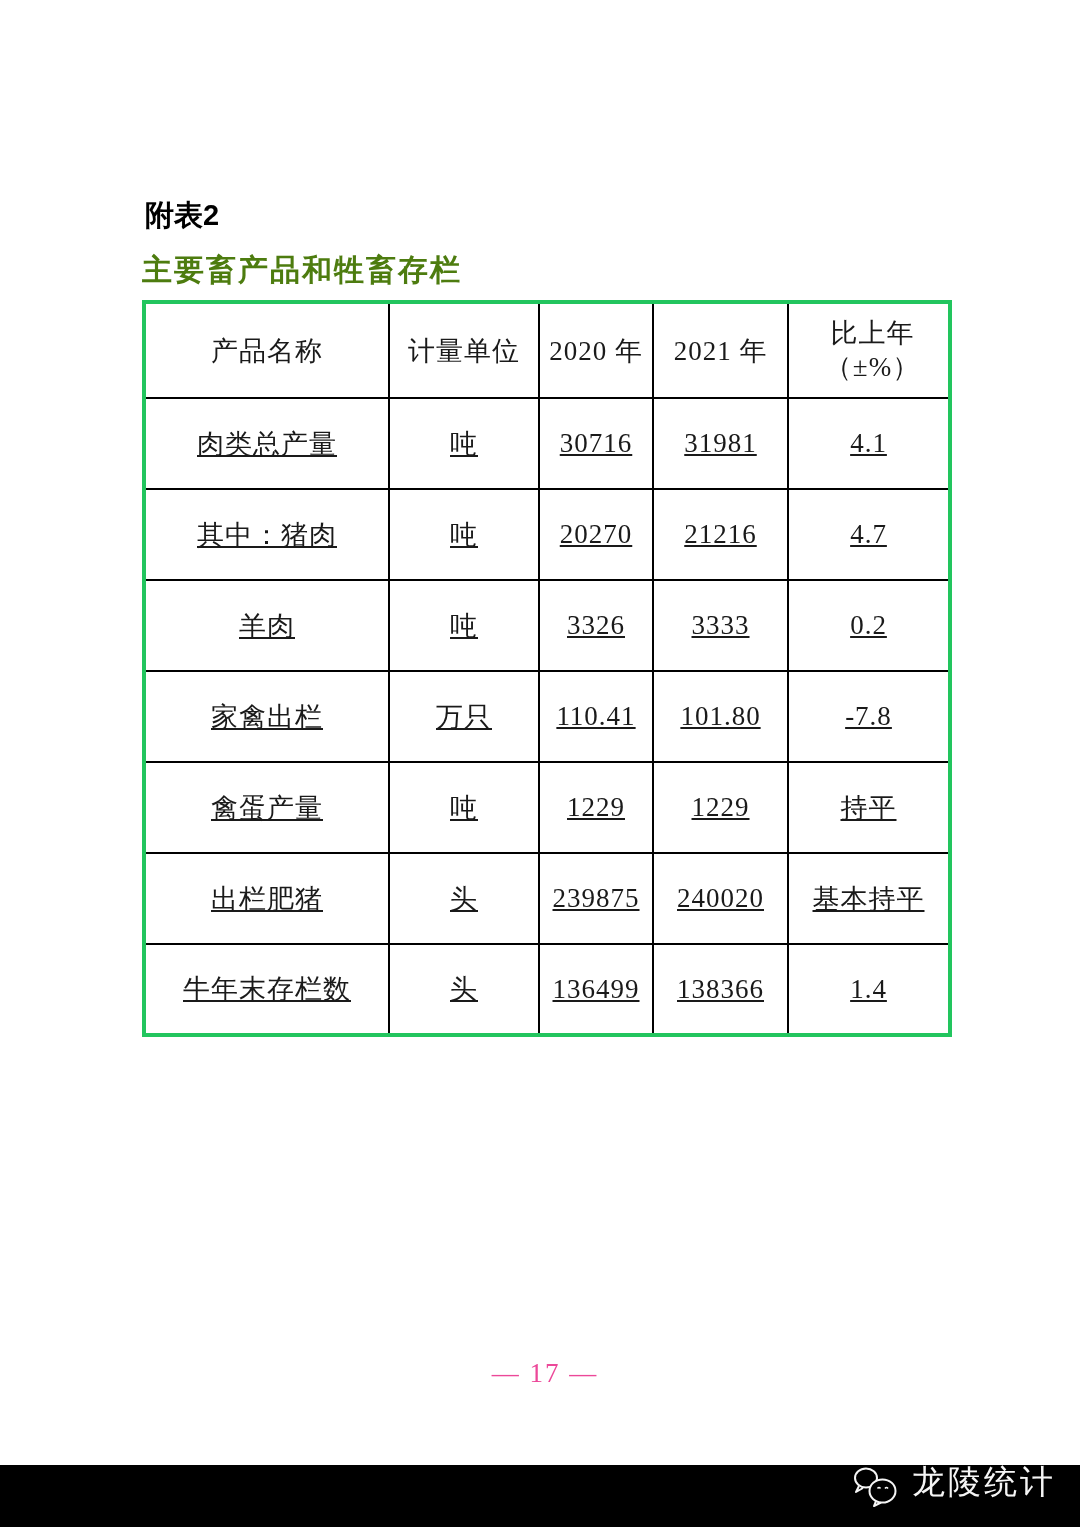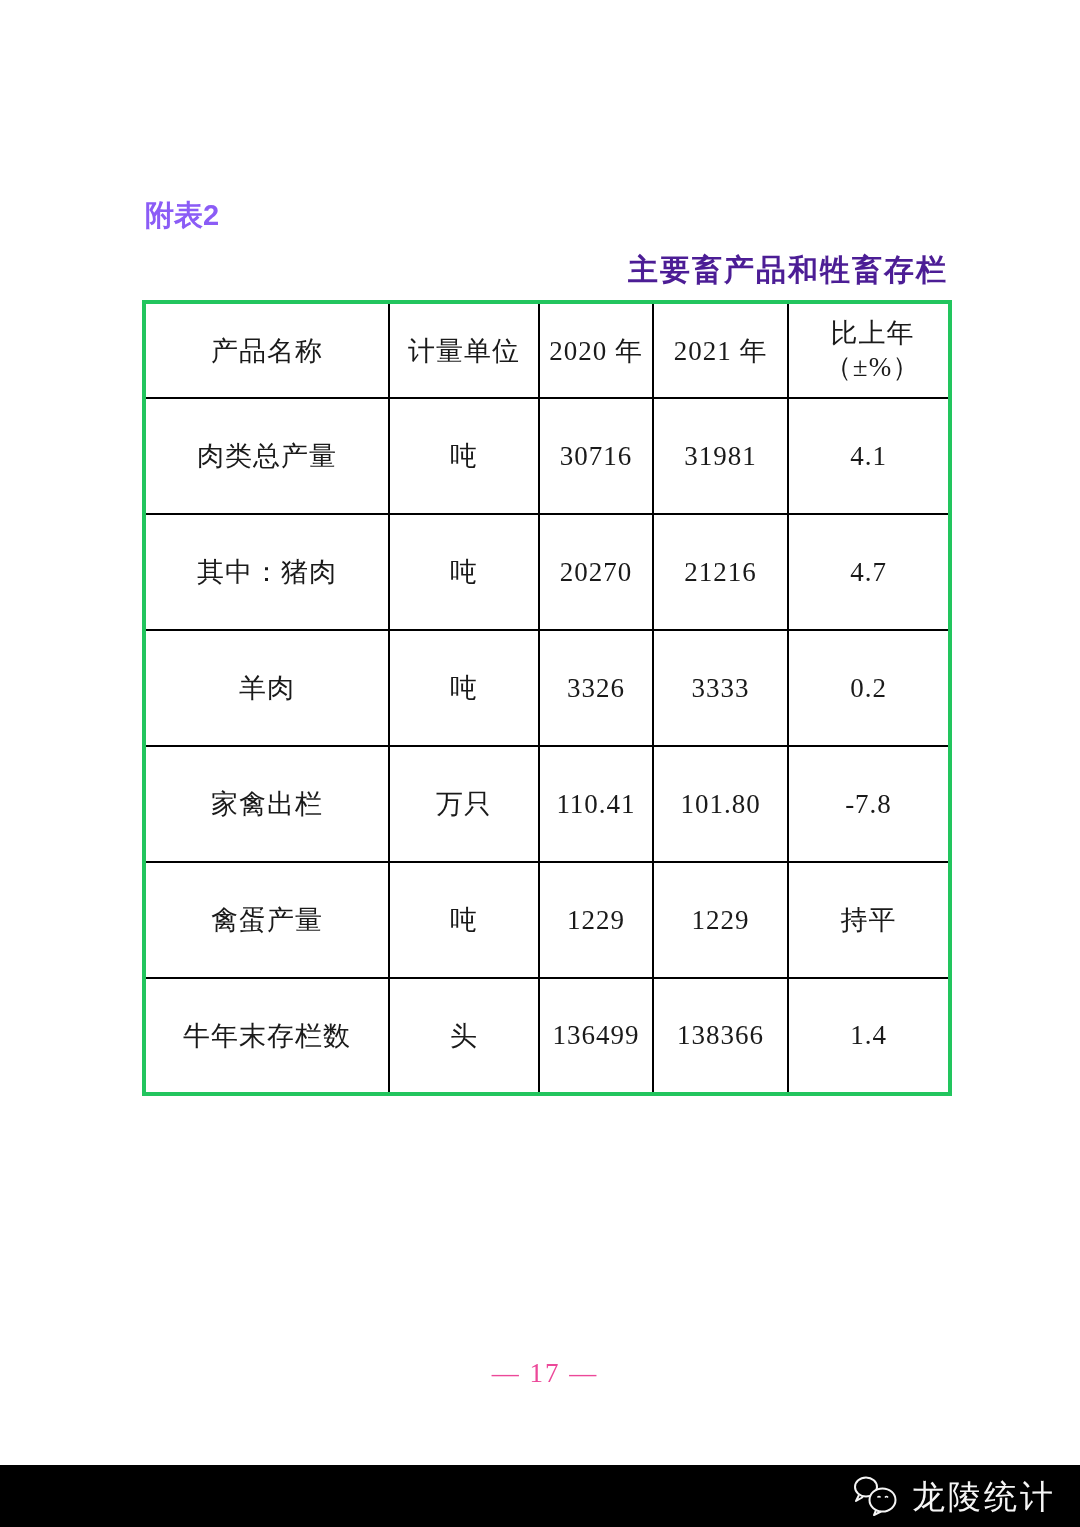--- a/index.html
+++ b/index.html
@@ -12,33 +12,33 @@
     color: #1a1a1a;
     overflow: hidden;
   }
   .annex-label {
     position: absolute;
     left: 145px;
     top: 196px;
     font-family: "Liberation Sans", "DejaVu Sans", sans-serif;
     font-weight: bold;
     font-size: 29px;
-    color: #8b5cf6;
+    color: #000000;
   }
   .table-title {
     position: absolute;
     left: 142px;
     top: 250px;
     width: 806px;
-    text-align: right;
+    text-align: left;
     font-family: "Liberation Sans", "DejaVu Sans", sans-serif;
     font-weight: bold;
     font-size: 30px;
     letter-spacing: 2px;
-    color: #4c1d95;
+    color: #4d7c0f;
   }
   table.livestock {
     position: absolute;
     left: 142px;
     top: 300px;
     width: 806px;
     border-collapse: collapse;
     table-layout: fixed;
     border: 4px solid #22c55e;
   }
@@ -47,21 +47,21 @@
     border: 2px solid #000000;
     text-align: center;
     vertical-align: middle;
     font-weight: normal;
     font-size: 27px;
     color: #1a1a1a;
     padding: 0;
     letter-spacing: 1px;
   }
   table.livestock thead tr { height: 96px; }
-  table.livestock tbody tr { height: 116px; }
+  table.livestock tbody tr { height: 91px; text-decoration: underline; }
   .c1 { width: 245px; }
   .c2 { width: 150px; }
   .c3 { width: 114px; }
   .c4 { width: 135px; }
   .c5 { width: 162px; }
   .hdr-line { display: block; line-height: 1.25; margin-left: 8px; }
   .page-number {
     position: absolute;
     left: 142px;
     top: 1358px;
@@ -72,21 +72,20 @@
     color: #ec4899;
   }
   .footer-bar {
     position: absolute;
     left: 0;
     bottom: 0;
     width: 1080px;
     height: 62px;
     background: #000000;
     display: flex;
-    align-items: center;
     justify-content: flex-end;
     padding-right: 24px;
     box-sizing: border-box;
     gap: 12px;
   }
   .watermark-text {
     font-family: "Liberation Sans", "DejaVu Sans", sans-serif;
     font-size: 33px;
     letter-spacing: 3px;
     color: #f5f5f5;
@@ -153,20 +152,27 @@
         <td>-7.8</td>
       </tr>
       <tr>
         <td>禽蛋产量</td>
         <td>吨</td>
         <td>1229</td>
         <td>1229</td>
         <td>持平</td>
       </tr>
       <tr>
+        <td>出栏肥猪</td>
+        <td>头</td>
+        <td>239875</td>
+        <td>240020</td>
+        <td>基本持平</td>
+      </tr>
+      <tr>
         <td>牛年末存栏数</td>
         <td>头</td>
         <td>136499</td>
         <td>138366</td>
         <td>1.4</td>
       </tr>
     </tbody>
   </table>
 
   <div class="page-number">— 17 —</div>

